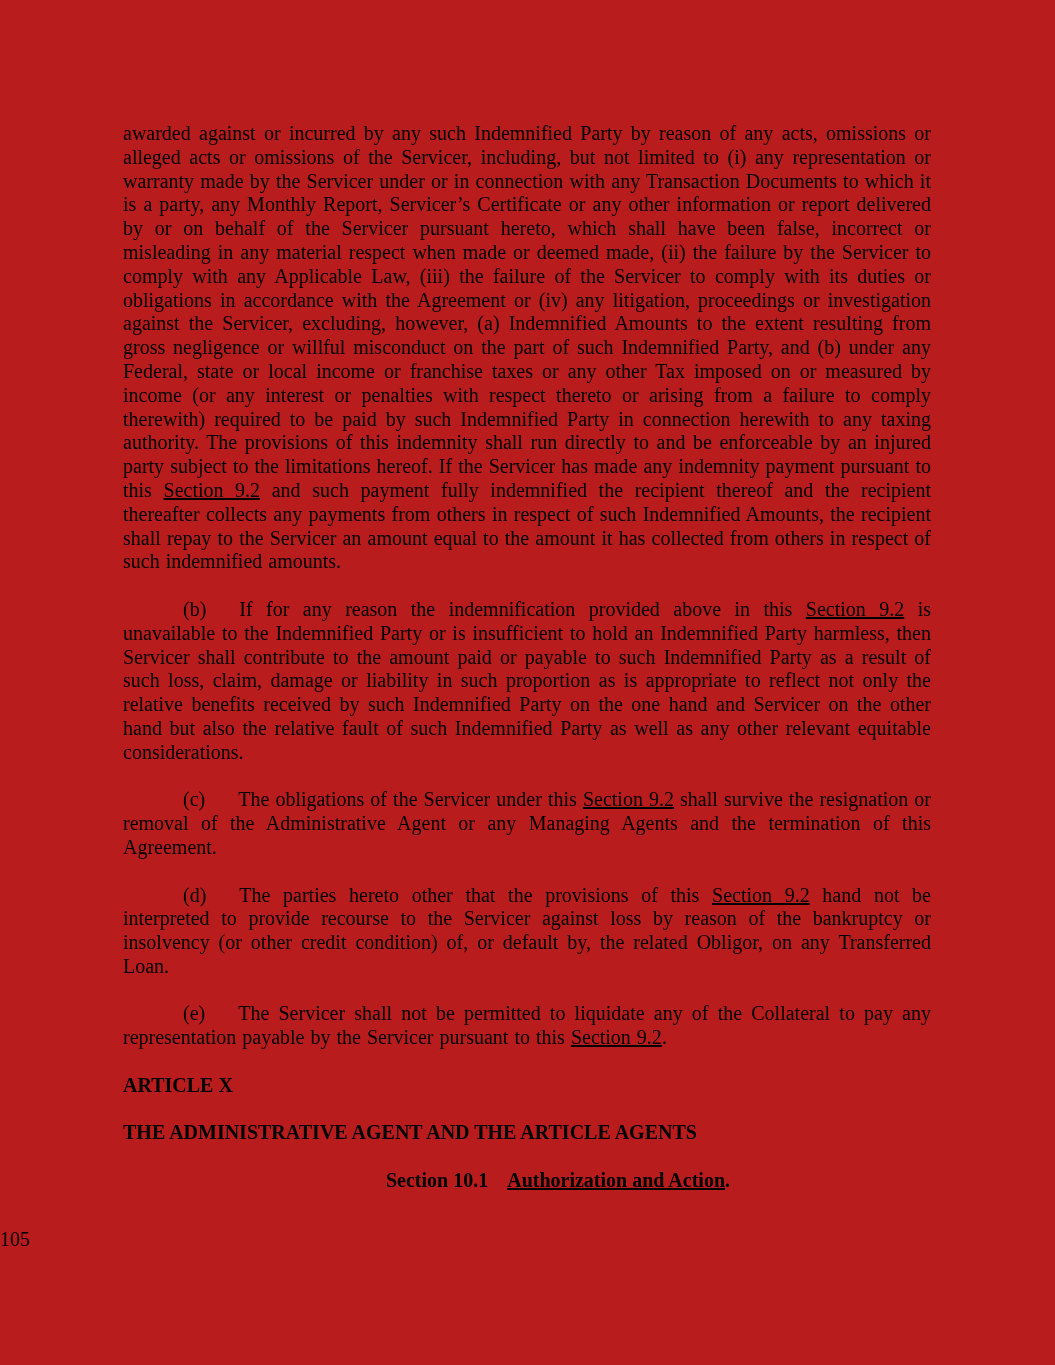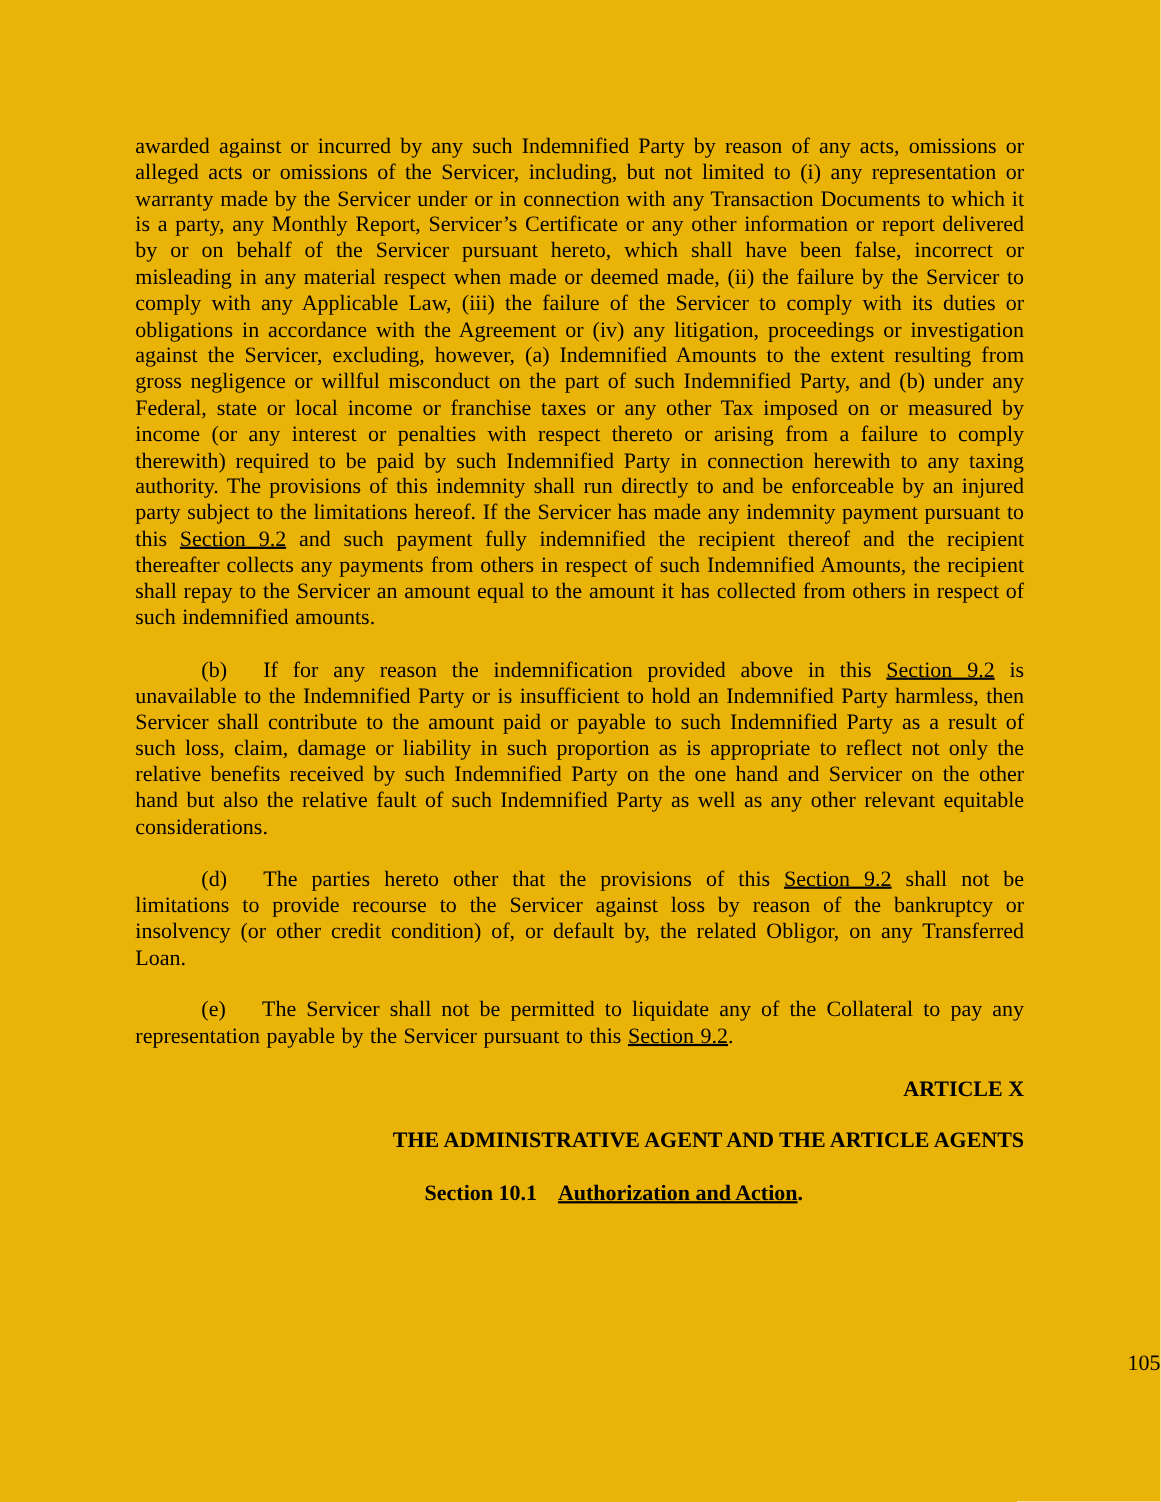--- a/index.html
+++ b/index.html
@@ -1,21 +1,21 @@
 <!DOCTYPE html>
 <html><head>
 <meta charset="utf-8">
 <style>
   * { box-sizing: border-box; }
   html, body { margin: 0; padding: 0; background: #ffffff; }
   .page {
     position: relative;
     width: 1055px;
     height: 1365px;
-    background: #eab308;
+    background: #b91c1c;
     color: #000000;
     font-family: "Liberation Serif", "DejaVu Serif", serif;
     overflow: hidden;
   }
   .content {
     position: absolute;
     left: 123px;
     top: 122px;
     width: 808px;
   }
@@ -25,55 +25,56 @@
     font-size: 20px;
     line-height: 23.8px;
     word-spacing: 1px;
   }
   .para.indented { text-indent: 60px; }
   .u { text-decoration: underline; }
   .tab { display: inline-block; width: 33px; }
   .tab-sm { display: inline-block; width: 19px; }
   .heading {
     font-weight: bold;
-    text-align: right;
+    text-align: left;
     margin: 0 0 23.8px 0;
     font-size: 20px;
     line-height: 23.8px;
   }
   .section-line {
     font-weight: bold;
     text-indent: 62px;
     text-align: center;
     margin: 0;
     font-size: 20px;
     line-height: 23.8px;
   }
   .page-number {
     position: absolute;
     top: 1228px;
     left: 0;
     width: 100%;
-    text-align: right;
+    text-align: left;
     font-size: 20px;
     line-height: 23.8px;
   }
 </style>
 </head>
 <body>
 
 <div class="page">
   <div class="content">
 
     <p class="para"><span>awarded against or incurred by any such Indemnified Party by reason of any acts, omissions or alleged acts or omissions of the Servicer, including, but not limited to (i) any representation or warranty made by the Servicer under or in connection with any Transaction Documents to which it is a party, any Monthly Report, Servicer’s Certificate or any other information or report delivered by or on behalf of the Servicer pursuant hereto, which shall have been false, incorrect or misleading in any material respect when made or deemed made, (ii) the failure by the Servicer to comply with any Applicable Law, (iii) the failure of the Servicer to comply with its duties or obligations in accordance with the Agreement or (iv) any litigation, proceedings or investigation against the Servicer, excluding, however, (a) Indemnified Amounts to the extent resulting from gross negligence or willful misconduct on the part of such Indemnified Party, and (b) under any Federal, state or local income or franchise taxes or any other Tax imposed on or measured by income (or any interest or penalties with respect thereto or arising from a failure to comply therewith) required to be paid by such Indemnified Party in connection herewith to any taxing authority.  The provisions of this indemnity shall run directly to and be enforceable by an injured party subject to the limitations hereof.  If the Servicer has made any indemnity payment pursuant to this </span><span class="u">Section 9.2</span><span> and such payment fully indemnified the recipient thereof and the recipient thereafter collects any payments from others in respect of such Indemnified Amounts, the recipient shall repay to the Servicer an amount equal to the amount it has collected from others in respect of such indemnified amounts.</span></p>
 
     <p class="para indented"><span>(b)</span><span class="tab"></span><span>If for any reason the indemnification provided above in this </span><span class="u">Section 9.2</span><span> is unavailable to the Indemnified Party or is insufficient to hold an Indemnified Party harmless, then Servicer shall contribute to the amount paid or payable to such Indemnified Party as a result of such loss, claim, damage or liability in such proportion as is appropriate to reflect not only the relative benefits received by such Indemnified Party on the one hand and Servicer on the other hand but also the relative fault of such Indemnified Party as well as any other relevant equitable considerations.</span></p>
 
+    <p class="para indented"><span>(c)</span><span class="tab"></span><span>The obligations of the Servicer under this </span><span class="u">Section 9.2</span><span> shall survive the resignation or removal of the Administrative Agent or any Managing Agents and the termination of this Agreement.</span></p>
 
-    <p class="para indented"><span>(d)</span><span class="tab"></span><span>The parties hereto other that the provisions of this </span><span class="u">Section 9.2</span><span> shall not be limitations to provide recourse to the Servicer against loss by reason of the bankruptcy or insolvency (or other credit condition) of, or default by, the related Obligor, on any Transferred Loan.</span></p>
+    <p class="para indented"><span>(d)</span><span class="tab"></span><span>The parties hereto other that the provisions of this </span><span class="u">Section 9.2</span><span> hand not be interpreted to provide recourse to the Servicer against loss by reason of the bankruptcy or insolvency (or other credit condition) of, or default by, the related Obligor, on any Transferred Loan.</span></p>
 
     <p class="para indented"><span>(e)</span><span class="tab"></span><span>The Servicer shall not be permitted to liquidate any of the Collateral to pay any representation payable by the Servicer pursuant to this </span><span class="u">Section 9.2</span><span>.</span></p>
 
     <p class="heading">ARTICLE X</p>
 
     <p class="heading">THE ADMINISTRATIVE AGENT AND THE ARTICLE AGENTS</p>
 
     <p class="section-line"><span>Section 10.1</span><span class="tab-sm"></span><span class="u">Authorization and Action</span><span>.</span></p>
 
   </div>

